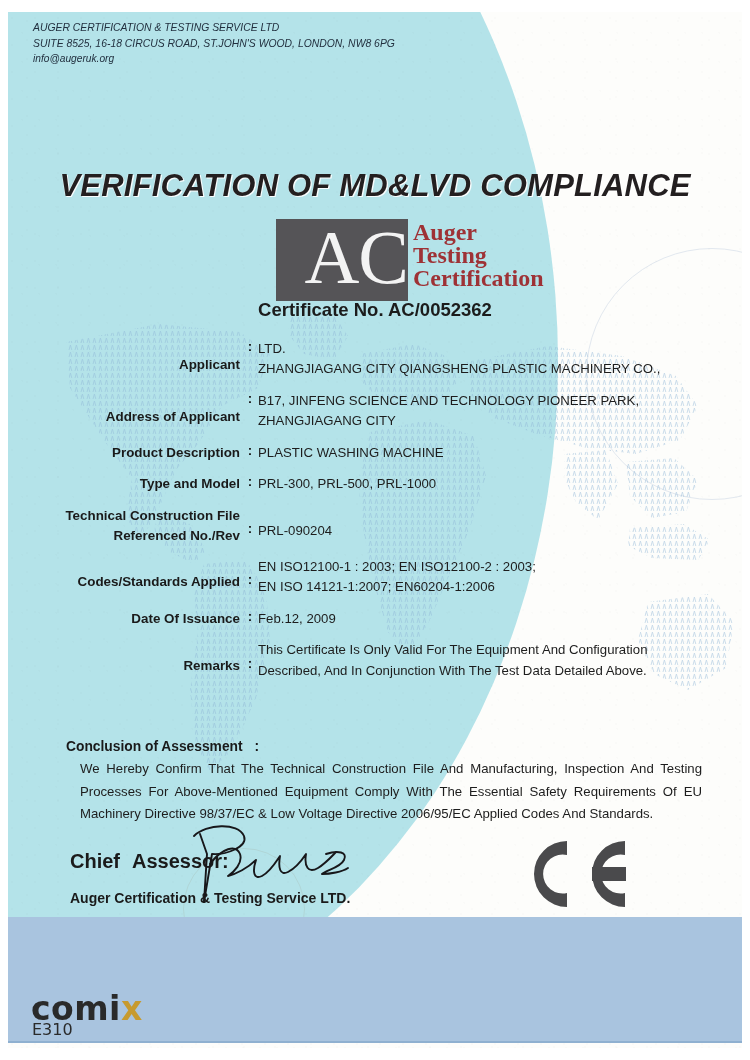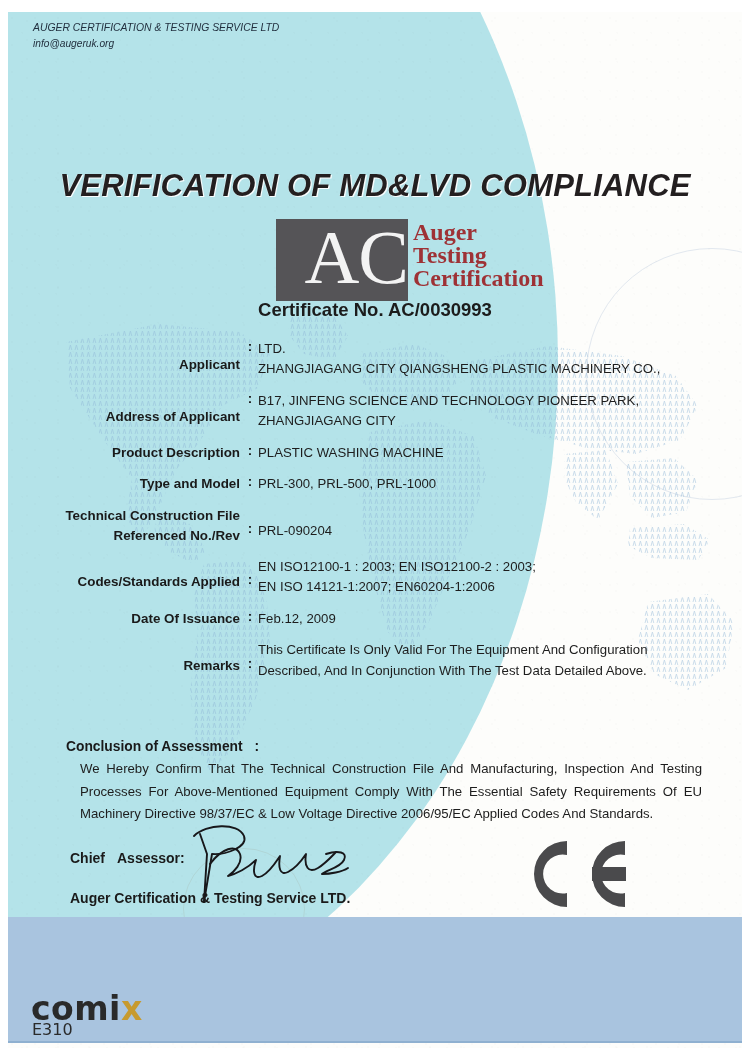--- a/index.html
+++ b/index.html
@@ -210,21 +210,21 @@
     line-height: 1.72;
     text-align: justify;
     padding-left: 14px;
   }
 
   
   .sig-label {
     position: absolute;
     left: 62px;
     top: 838px;
-    font-size: 14px;
+    font-size: 20px;
     font-weight: bold;
     color: #1a1a1a;
   }
   .sig-label .gap { display: inline-block; width: 12px; }
   .signature {
     position: absolute;
     left: 168px;
     top: 812px;
     width: 190px;
     height: 82px;
@@ -363,21 +363,21 @@
       <div class="ac-box">
         <span class="ac-letters">AC</span>
       </div>
       <div class="auger-lines">
         <div>Auger</div>
         <div>Testing</div>
         <div>Certification</div>
       </div>
     </div>
 
-    <div class="cert-no">Certificate No. AC/0030993</div>
+    <div class="cert-no">Certificate No. AC/0052362</div>
 
     <div class="fields">
 
       <div class="frow row-applicant">
         <div class="flabel">Applicant</div>
         <div class="fcolon">:</div>
         <div class="fvalue">
           <div>LTD.</div>
           <div>ZHANGJIAGANG CITY QIANGSHENG PLASTIC MACHINERY CO.,</div>
         </div>
@@ -481,18 +481,19 @@
       </svg>
     </div>
 
   </div>
 
   <div class="footer">
     <div class="footer-rule"></div>
   </div>
   <div class="footer-addr">
     <div>AUGER CERTIFICATION &amp; TESTING SERVICE LTD</div>
+    <div>SUITE 8525, 16-18 CIRCUS ROAD, ST.JOHN'S WOOD, LONDON, NW8 6PG</div>
     <div class="email">info@augeruk.org</div>
   </div>
   <div class="comix"><span>comi</span><span class="x">x</span></div>
   <div class="ecode">E310</div>
 
 </div>
 
 </body></html>

